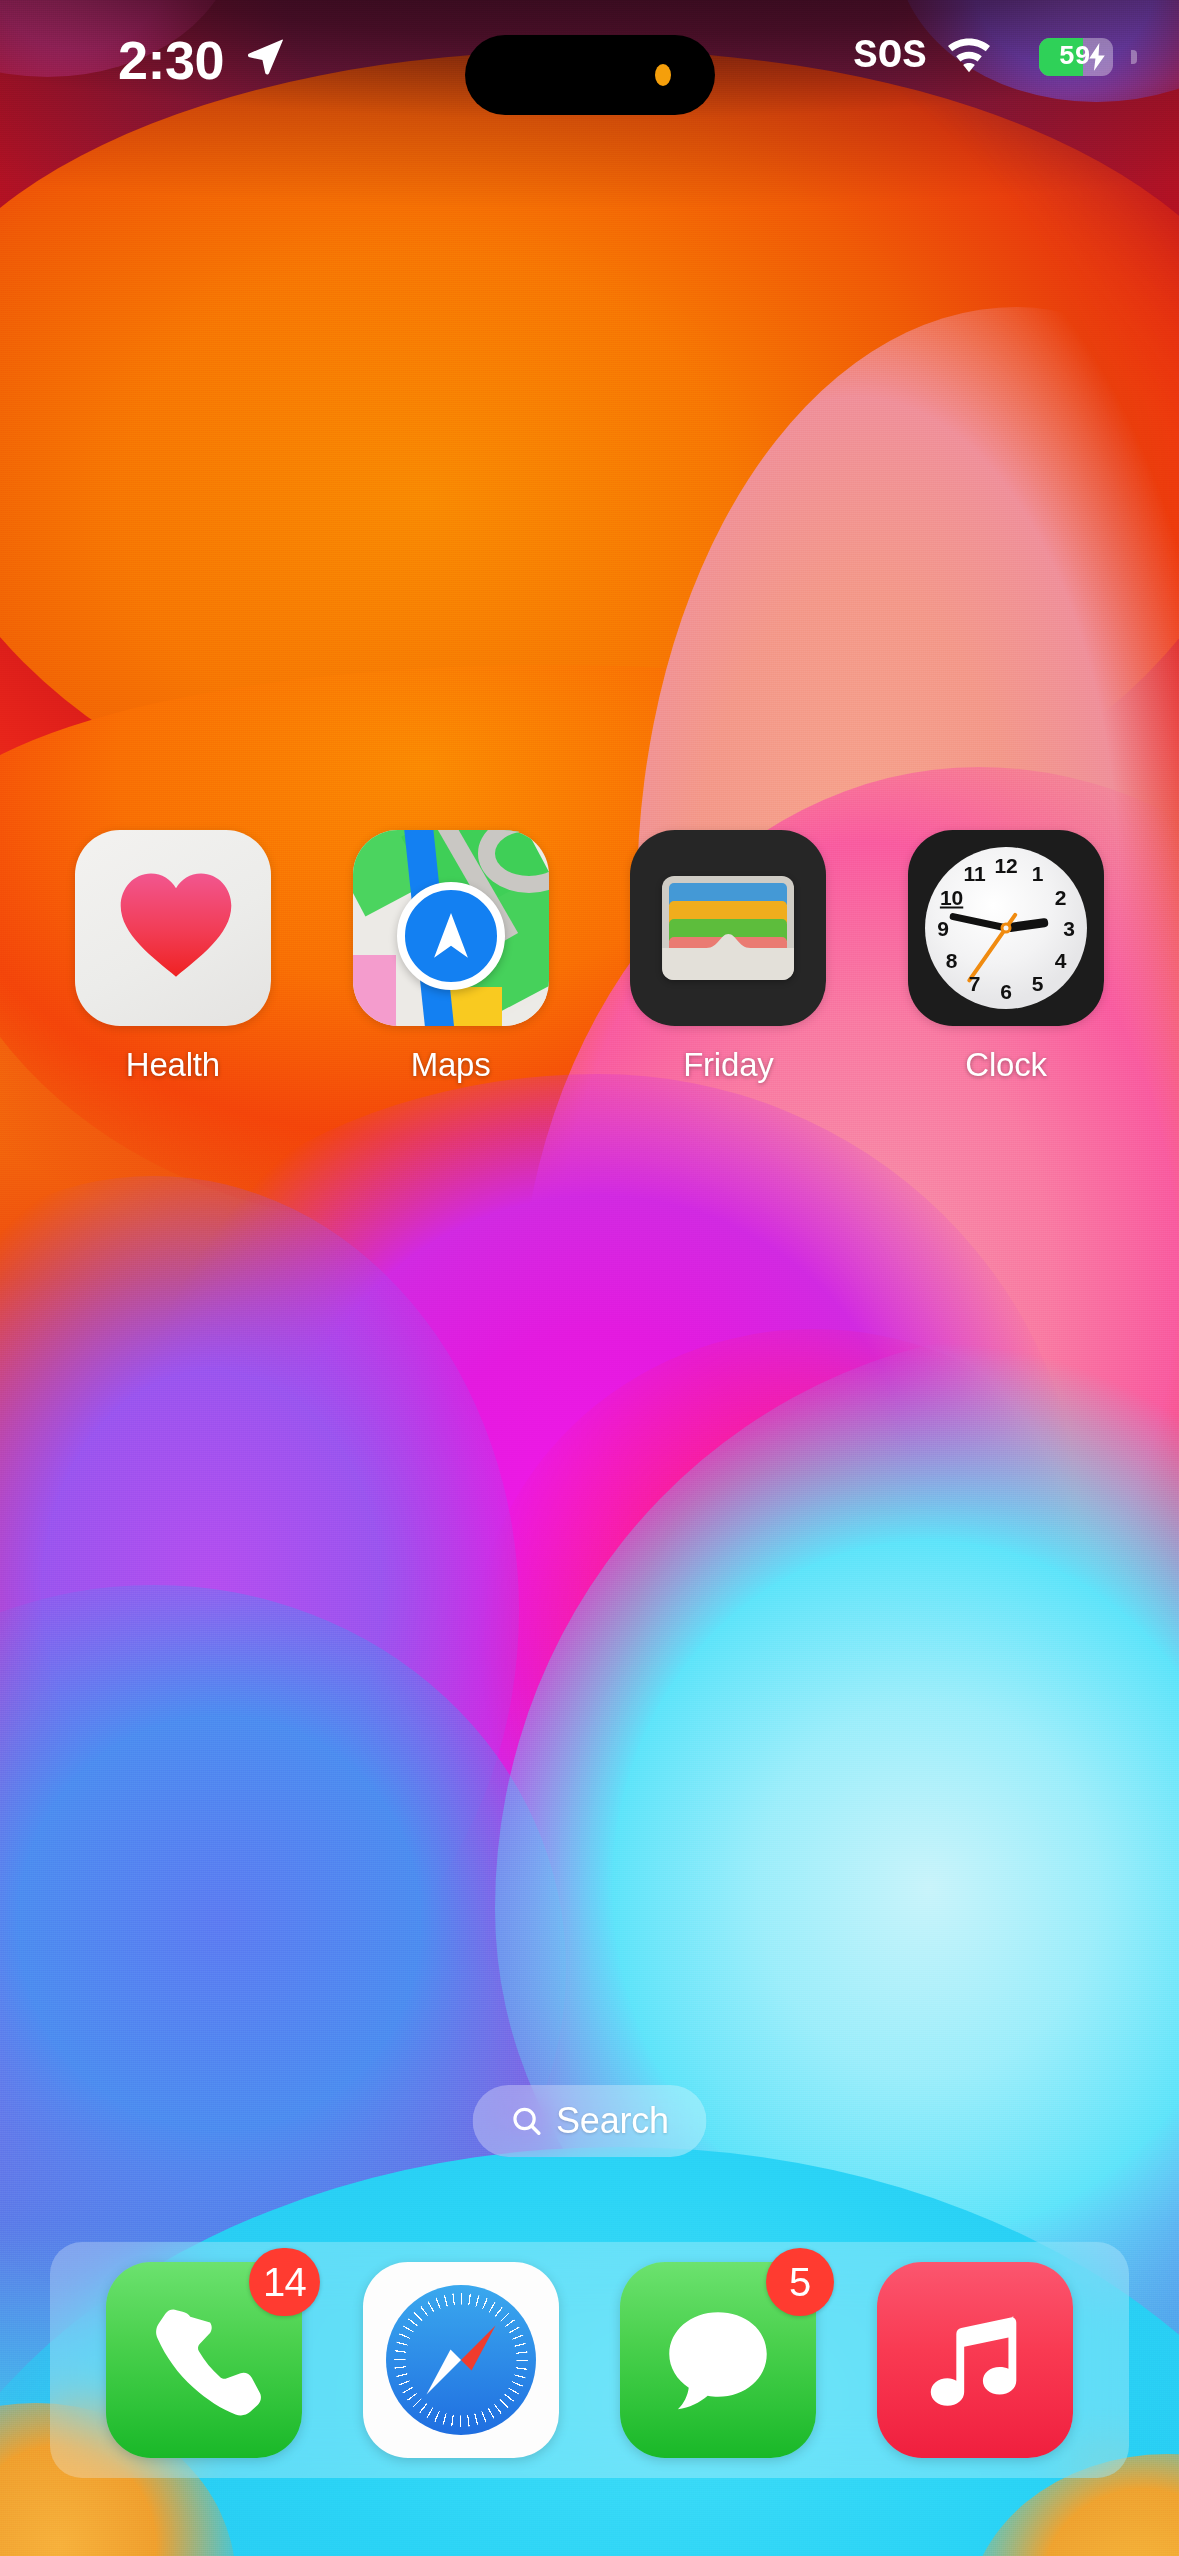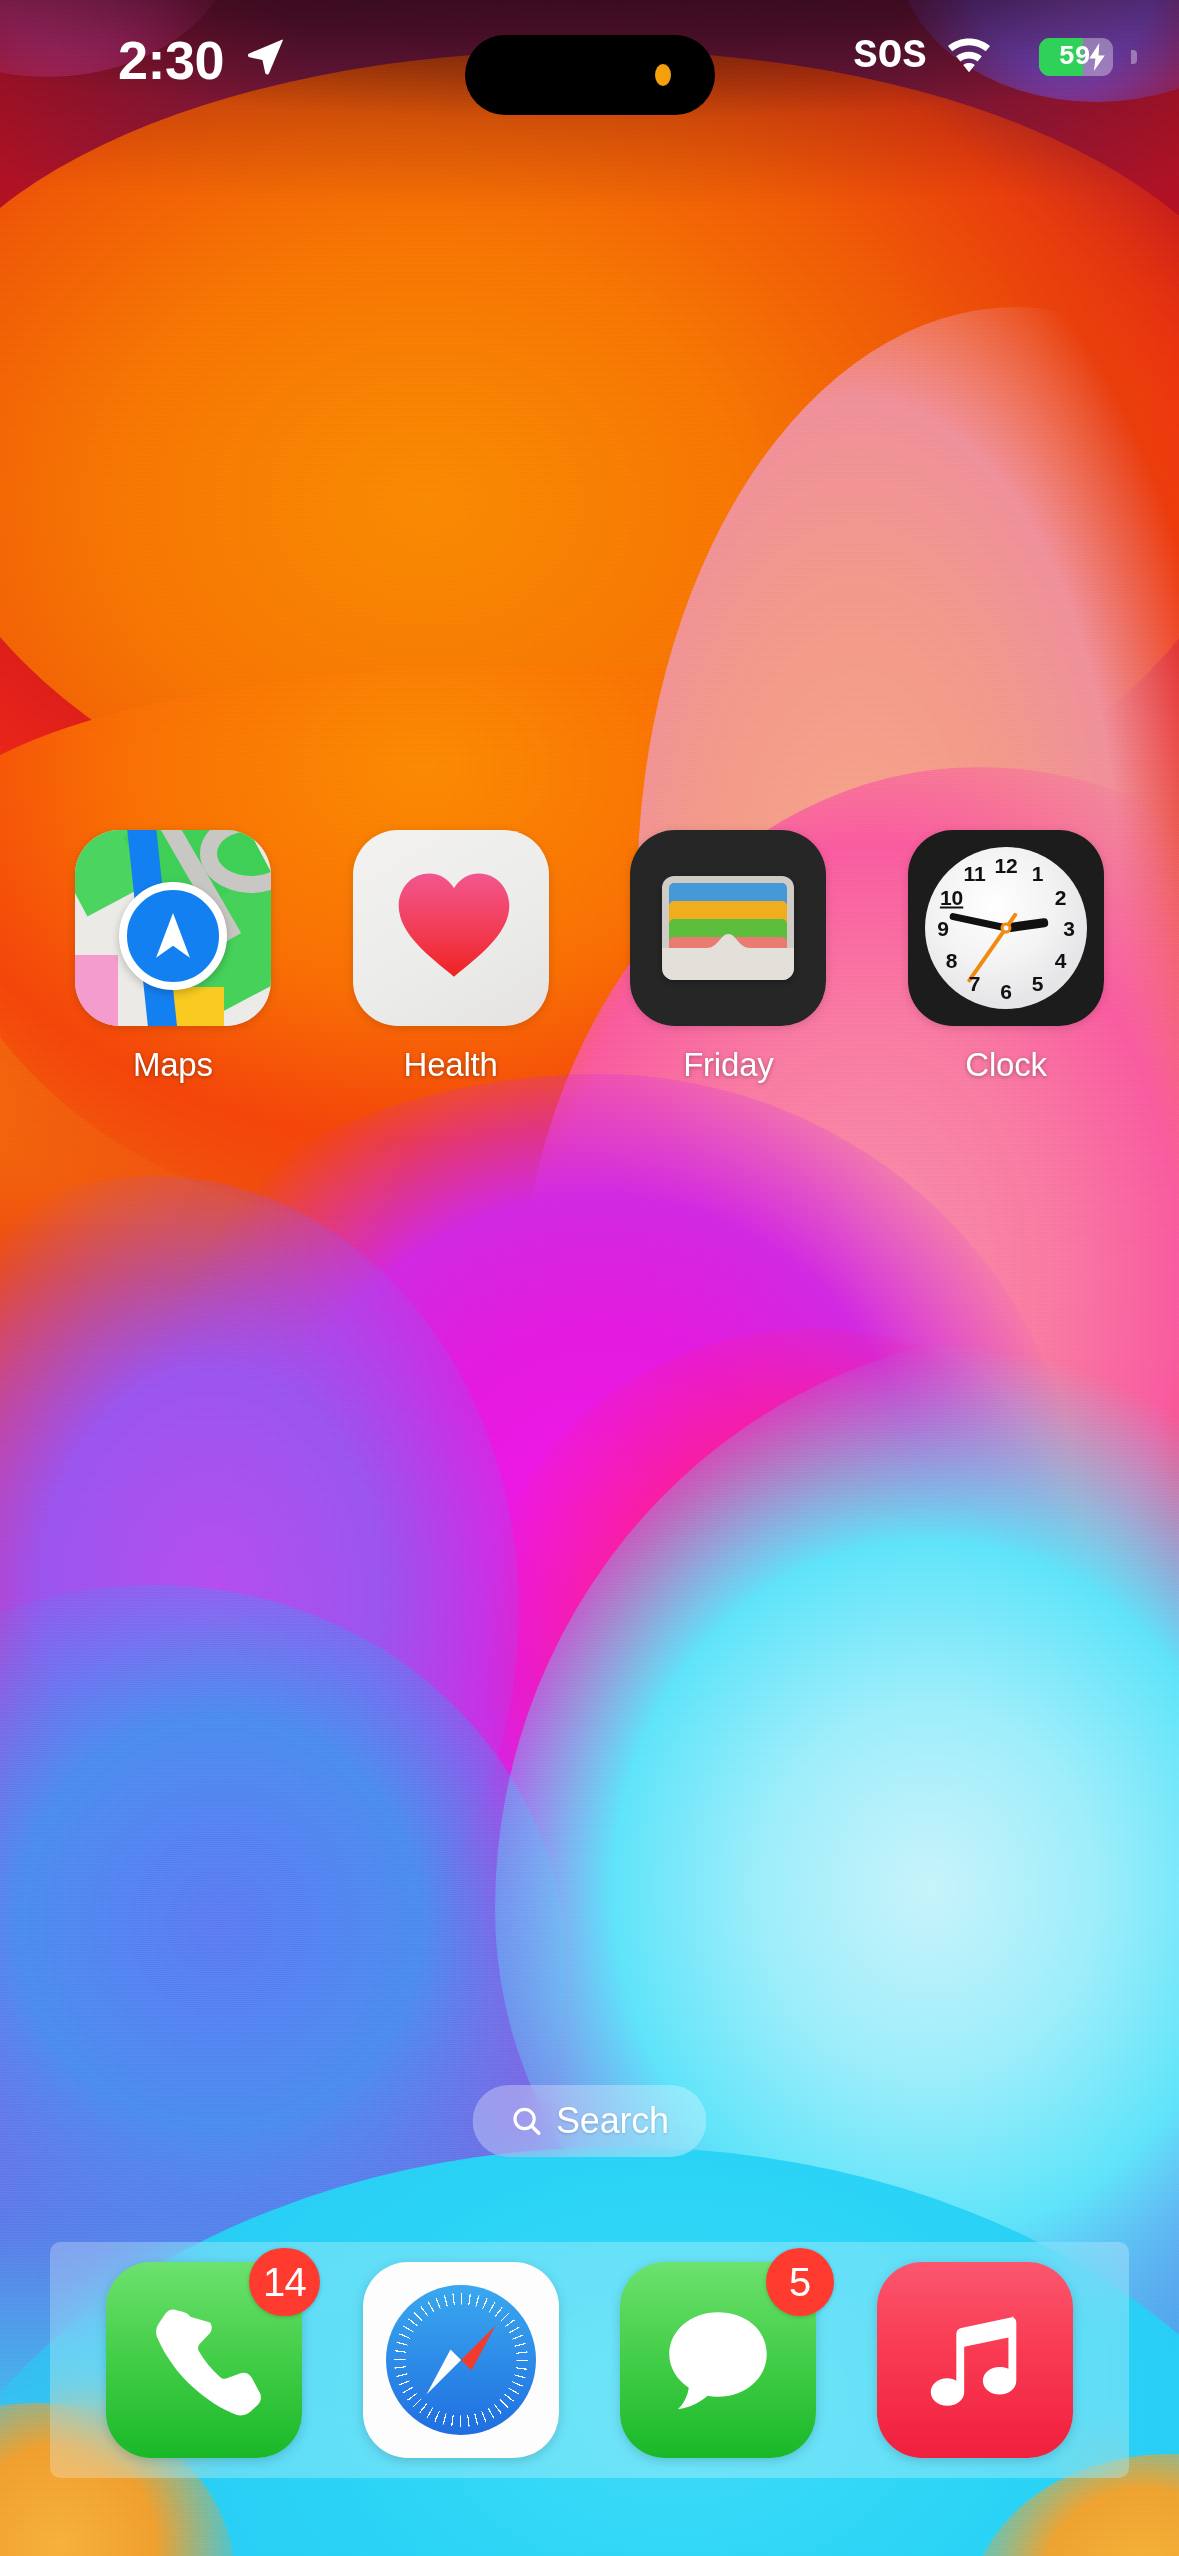--- a/index.html
+++ b/index.html
@@ -317,21 +317,21 @@
   }
   .search-ic { width:32px; height:32px; }
   .search-label {
     font-size:36px; color:#fff; font-weight:400; letter-spacing:-.2px;
     text-shadow:0 1px 3px rgba(0,0,0,.18);
   }
 
   
   #dock {
     position:absolute; left:50px; right:50px; bottom:78px; height:236px;
-    border-radius:10px;
+    border-radius:32px;
     background:rgba(255,255,255,.26);
     backdrop-filter:blur(28px);
     display:flex; align-items:center; justify-content:space-around;
     padding:0 26px; z-index:10;
   }
   .dock-app { position:relative; }
   .dock-icon {
     width:196px; height:196px; border-radius:45px;
     position:relative; overflow:hidden;
     box-shadow:0 3px 12px rgba(0,0,0,.16);
@@ -415,53 +415,53 @@
       <div class="sb-batt-cap" style="position:relative;right:auto;top:auto;transform:none;"></div>
     </div>
   </div>
 
   <div id="notif">
   </div>
 
   <div id="appgrid">
 
     <div class="app">
+      <div class="app-icon ic-health">
+        <svg class="heart-svg" viewBox="0 0 32 30">
+          <defs>
+            <linearGradient id="hg" x1="0" y1="0" x2="0" y2="1">
+              <stop offset="0%" stop-color="#f2568f"></stop>
+              <stop offset="55%" stop-color="#f23d56"></stop>
+              <stop offset="100%" stop-color="#ef2222"></stop>
+            </linearGradient>
+          </defs>
+          <path d="M16 29C10 24 1 17.6 1 9.8 1 4.9 4.6 1 9.2 1c3 0 5.4 1.6 6.8 4 1.4-2.4 3.8-4 6.8-4C27.4 1 31 4.9 31 9.8 31 17.6 22 24 16 29z" fill="url(#hg)"></path>
+        </svg>
+      </div>
+      <div class="app-label">Health</div>
+    </div>
+
+    <div class="app">
       <div class="app-icon ic-maps">
         <div class="m-green-a"></div>
         <div class="m-green-b"></div>
         <div class="m-green-c"></div>
         <div class="m-white-diag"></div>
         <div class="m-pink"></div>
         <div class="m-yellow"></div>
         <div class="m-road-blue"></div>
         <div class="m-road-grey1"></div>
         <div class="m-ring"></div>
         <div class="m-puck">
           <svg viewBox="0 0 24 24" width="58" height="58">
             <path d="M12 2.5L19 21l-7-5-7 5z" fill="#ffffff"></path>
           </svg>
         </div>
       </div>
       <div class="app-label">Maps</div>
-    </div>
-
-    <div class="app">
-      <div class="app-icon ic-health">
-        <svg class="heart-svg" viewBox="0 0 32 30">
-          <defs>
-            <linearGradient id="hg" x1="0" y1="0" x2="0" y2="1">
-              <stop offset="0%" stop-color="#f2568f"></stop>
-              <stop offset="55%" stop-color="#f23d56"></stop>
-              <stop offset="100%" stop-color="#ef2222"></stop>
-            </linearGradient>
-          </defs>
-          <path d="M16 29C10 24 1 17.6 1 9.8 1 4.9 4.6 1 9.2 1c3 0 5.4 1.6 6.8 4 1.4-2.4 3.8-4 6.8-4C27.4 1 31 4.9 31 9.8 31 17.6 22 24 16 29z" fill="url(#hg)"></path>
-        </svg>
-      </div>
-      <div class="app-label">Health</div>
     </div>
 
     <div class="app">
       <div class="app-icon ic-wallet">
         <div class="wallet-card">
           <div class="wc-stripe wc-1"></div>
           <div class="wc-stripe wc-2"></div>
           <div class="wc-stripe wc-3"></div>
           <div class="wc-stripe wc-4"></div>
           <div class="wc-pocket"></div>

